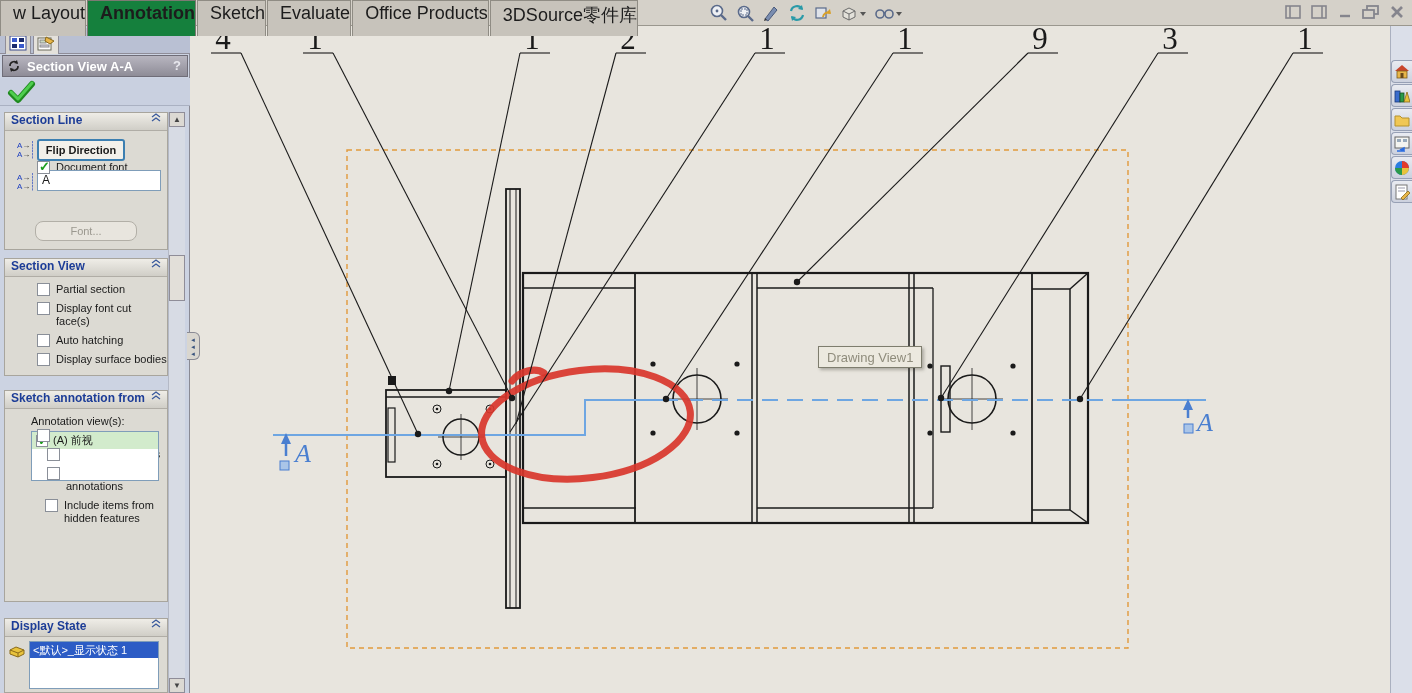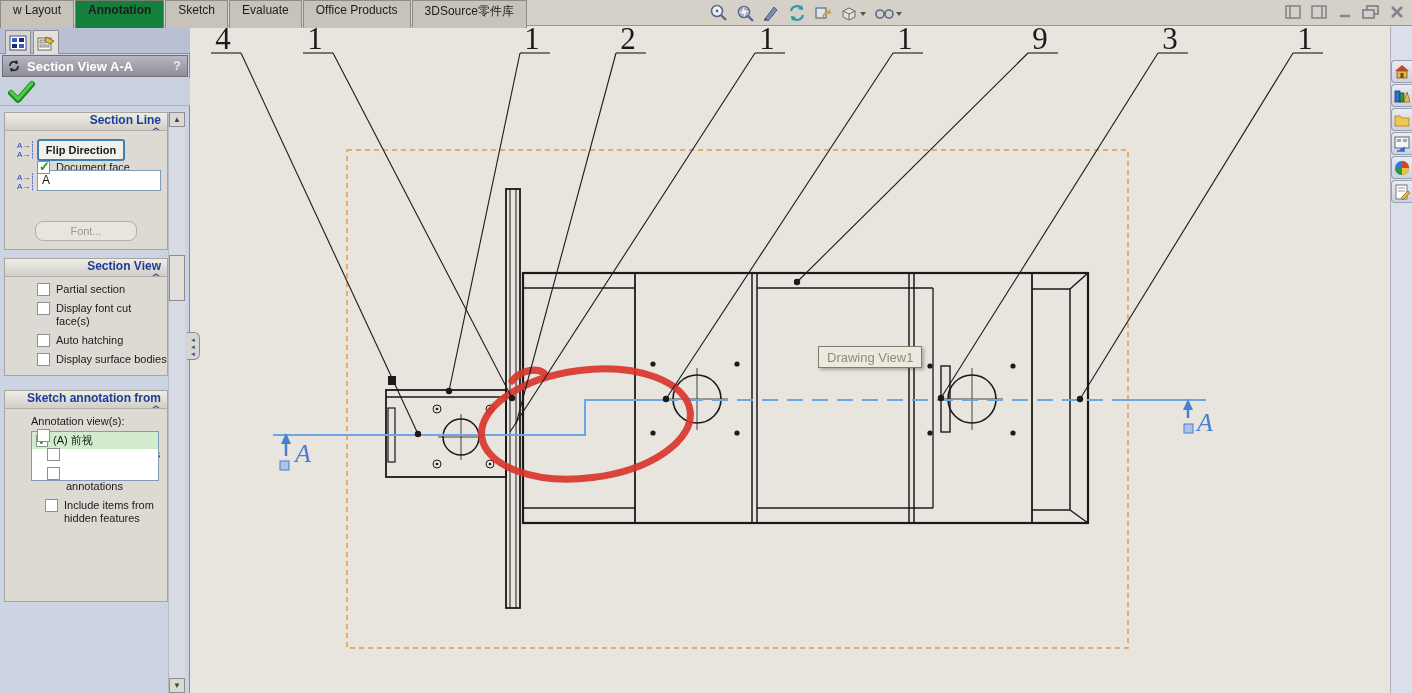--- a/index.html
+++ b/index.html
@@ -2,39 +2,39 @@
 <html><head>
 <meta charset="utf-8">
 <style>
   * { margin:0; padding:0; box-sizing:border-box; }
   html,body { width:1412px; height:693px; overflow:hidden; }
   body { font-family:"Liberation Sans", sans-serif; background:#e8e5de; position:relative; font-size:11px; color:#1a1a1a; }
 
   
   .topbar { position:absolute; left:0; top:0; width:1412px; height:26px; background:#d5d1c9; border-bottom:1px solid #9a978e; z-index:30; }
   .cmdtabs { position:absolute; left:0; top:0; height:20px; display:flex; }
-  .cmdtab { height:28px; padding:2px 12px 0 12px; font-size:12px; color:#1c1c1c; background:#c7c3bb; border:1px solid #8f8c84; border-bottom:none; margin-right:1px; white-space:nowrap; }
+  .cmdtab { height:36px; padding:2px 0 0 12px; font-size:18px; color:#1c1c1c; background:#c7c3bb; border:1px solid #8f8c84; border-bottom:none; margin-right:1px; white-space:nowrap; }
   .cmdtab.active { background:#15803d; border-color:#7c7a73; font-weight:bold; }
   .midicons { position:absolute; left:708px; top:3px; display:flex; gap:4px; align-items:center; }
   .tbico { width:22px; height:20px; display:flex; align-items:center; justify-content:center; }
   .winctrls { position:absolute; left:1284px; top:4px; display:flex; gap:8px; align-items:center; }
   .winctrl { width:18px; height:16px; display:flex; align-items:center; justify-content:center; }
 
   
   .panel { position:absolute; left:0; top:26px; width:190px; height:667px; background:#ccd3e2; border-right:1px solid #8a8a94; z-index:20;padding-left:36px; }
   .pmtabs { position:absolute; left:0; top:2px; width:190px; height:26px; background:#b9c0d3; border-bottom:1px solid #8f8d98; }
   .pmtab { position:absolute; top:2px; width:26px; height:24px; background:#d9d6d0; border:1px solid #8f8d98; border-bottom:none; display:flex; align-items:center; justify-content:center; }
   .pmtab.active { background:#e4e1db; }
   .pmheader { position:absolute; left:2px; top:29px; width:186px; height:22px; background:linear-gradient(#b8b6c0,#8e8c97); border:1px solid #6f6d78; color:#ffffff; font-weight:bold; font-size:13px; display:flex; align-items:center; }
   .pmheader .ttl { margin-left:6px; }
   .pmhelp { position:absolute; right:6px; top:2px; color:#e8e8ee; font-weight:bold; font-size:13px; }
   .okrow { position:absolute; left:0; top:52px; width:190px; height:28px; background:#c9d0e0; border-bottom:1px solid #aab1c2; }
 
   .group { position:absolute; left:4px; width:164px; background:#dcdad3; border:1px solid #a8a59d; }
-  .ghead { height:18px; background:linear-gradient(#efede7,#d0cec7); border-bottom:1px solid #b0ada6; color:#1d3d97; font-weight:bold; font-size:12px; display:flex; align-items:flex-end; padding:0 6px;flex-direction:column; }
+  .ghead { height:18px; background:linear-gradient(#efede7,#d0cec7); border-bottom:1px solid #b0ada6; color:#1d3d97; font-weight:bold; font-size:12px; display:flex; align-items:flex-start; padding:0 6px; }
   .ghead .gtitle { flex:1; }
   .cbrow { display:flex; align-items:flex-start; margin:6px 0 0 32px; }
   .cb { width:13px; height:13px; background:#ffffff; border:1px solid #8a8f98; flex:0 0 13px; position:relative; }
   .cb.checked:after { content:"✓"; position:absolute; left:1px; top:-3px; color:#1e9e1e; font-size:13px; font-weight:bold; }
   .cblabel { margin-left:6px; line-height:13px; }
   .btn { background:linear-gradient(#f7f5f0,#e3e0d9); border:1px solid #8a8f98; border-radius:3px; text-align:center; font-size:11px; position:absolute; }
   .btn.focusblue { border:2px solid #3c7fb1; background:#f2f0ea;font-weight:bold; }
   .btn.disabled { color:#9b988f; background:#e8e5de; border:1px solid #b2afa7; border-radius:8px; }
   .ipt { position:absolute; background:#ffffff; border:1px solid #7f9db9; font-size:12px; padding:2px 4px; }
   .rowicon { position:absolute; left:12px; width:22px; font-size:8px; line-height:9px; color:#1c3ec0; white-space:nowrap; }
@@ -355,21 +355,21 @@
       <svg width="10" height="9">
           <path d="M1 4 L5 1 L9 4 M1 8 L5 5 L9 8" fill="none" stroke="#3a5a9c" stroke-width="1.3"></path>
         </svg>
     </div>
     <div class="rowicon" style="top:28px">A<b>→</b>┆<br>A<b>→</b>┆</div>
     <div class="btn focusblue" style="left:32px; top:26px; width:88px; height:22px; line-height:19px;">Flip Direction</div>
     <div class="rowicon" style="top:60px">A<b>→</b>┆<br>A<b>→</b>┆</div>
     <div class="ipt" style="left:32px; top:57px; width:124px; height:21px;">A</div>
     <div class="cbrow" style="margin-top:30px">
       <div class="cb checked"></div>
-      <div class="cblabel">Document face</div>
+      <div class="cblabel">Document font</div>
     </div>
     <div class="btn disabled" style="left:30px; top:108px; width:102px; height:20px; line-height:18px;">Font...</div>
   </div>
 
   <div class="group" style="top:232px; height:118px;">
     <div class="ghead">
       <span class="gtitle">Section View</span>
       <svg width="10" height="9">
           <path d="M1 4 L5 1 L9 4 M1 8 L5 5 L9 8" fill="none" stroke="#3a5a9c" stroke-width="1.3"></path>
         </svg>
@@ -417,20 +417,35 @@
     <div class="cbrow" style="margin-left:42px">
       <div class="cb"></div>
       <div class="cblabel" style="width:78px">DimXpert annotations</div>
     </div>
     <div class="cbrow" style="margin-left:40px">
       <div class="cb"></div>
       <div class="cblabel" style="width:100px">Include items from hidden features</div>
     </div>
   </div>
 
+  <div class="group" style="top:592px; height:75px;">
+    <div class="ghead">
+      <span class="gtitle">Display State</span>
+      <svg width="10" height="9">
+          <path d="M1 4 L5 1 L9 4 M1 8 L5 5 L9 8" fill="none" stroke="#3a5a9c" stroke-width="1.3"></path>
+        </svg>
+    </div>
+    <svg width="18" height="16" style="position:absolute; left:3px; top:25px">
+        <path d="M2 6 L8 3 L16 6 L16 10 L10 13 L2 10 Z" fill="#e8c33c" stroke="#8a6a1a" stroke-width="1"></path>
+        <path d="M2 6 L10 9 L16 6 M10 9 L10 13" fill="none" stroke="#8a6a1a" stroke-width="1"></path>
+      </svg>
+    <div class="listbox" style="left:24px; top:22px; width:130px; height:48px;">
+      <div class="lrow-blue">&lt;默认&gt;_显示状态 1</div>
+    </div>
+  </div>
 
   <div class="sbar">
     <div class="sbtn" style="top:0">▲</div>
     <div class="sthumb"></div>
     <div class="sbtn" style="bottom:0">▼</div>
   </div>
 </div>
 <div class="splitter">
     <span>◂</span>
     <span>◂</span>

